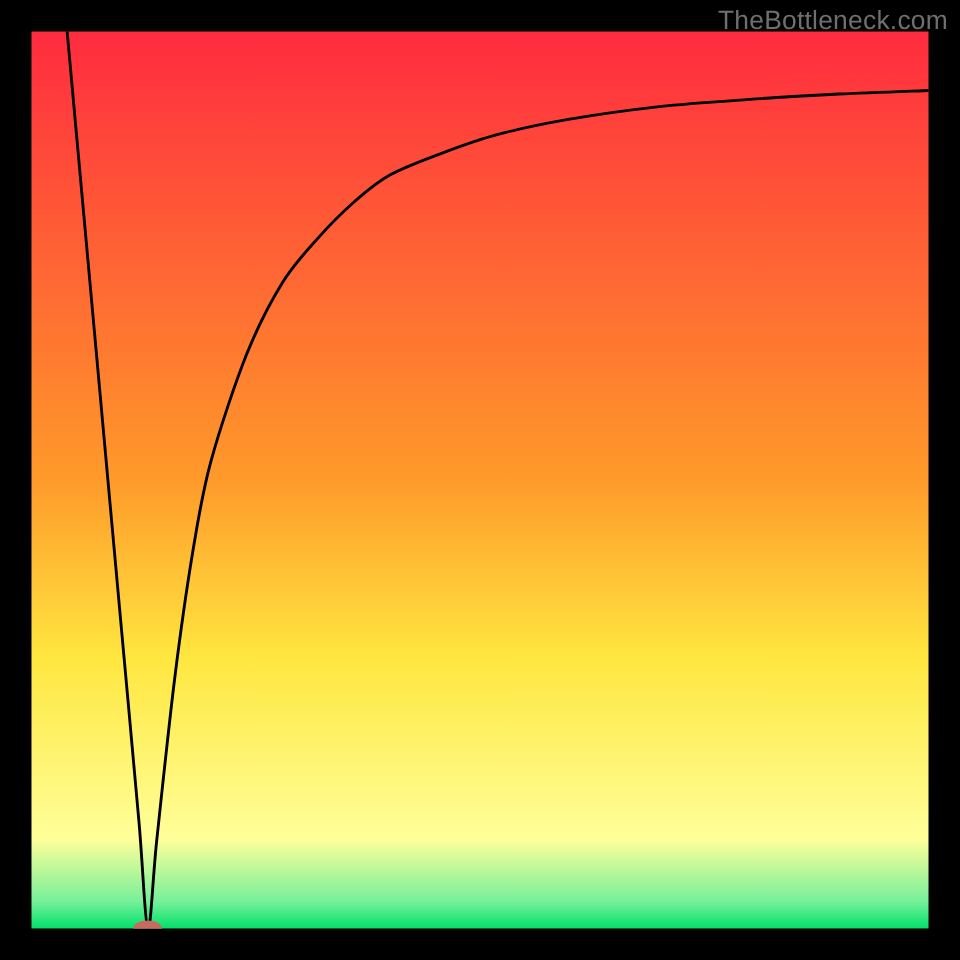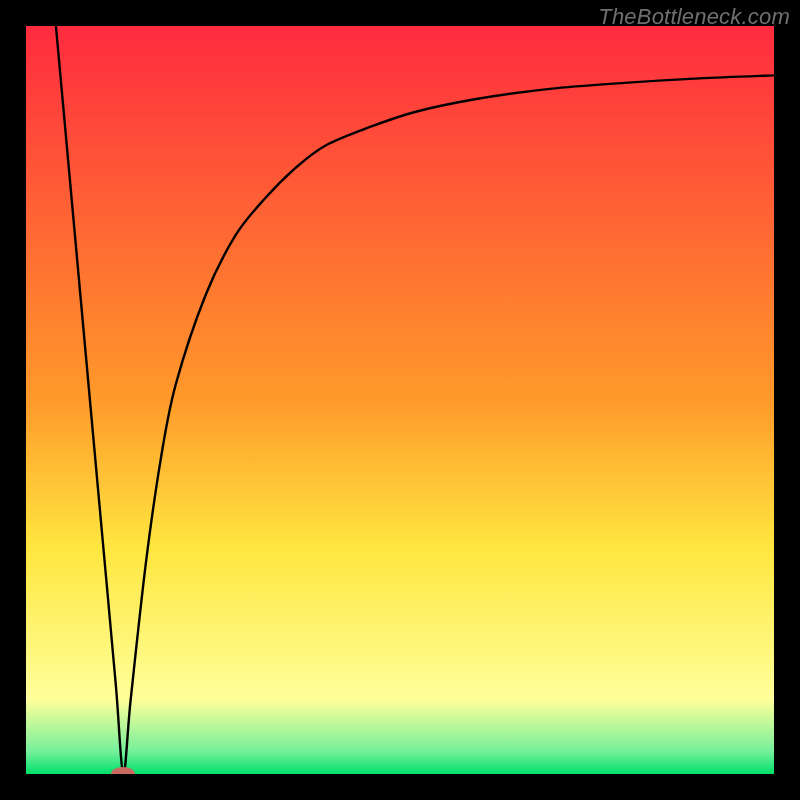--- a/index.html
+++ b/index.html
@@ -9,21 +9,20 @@
     height: 800px;
     background: #000;
     overflow: hidden;
     font-family: Arial, Helvetica, sans-serif;
   }
   .outer {
     position: relative;
     width: 800px;
     height: 800px;
     background: #000;
-    font-style: italic;
   }
   .plot {
     position: absolute;
     left: 26px;
     top: 26px;
     width: 748px;
     height: 748px;
     overflow: hidden;
   }
   .gradient {

